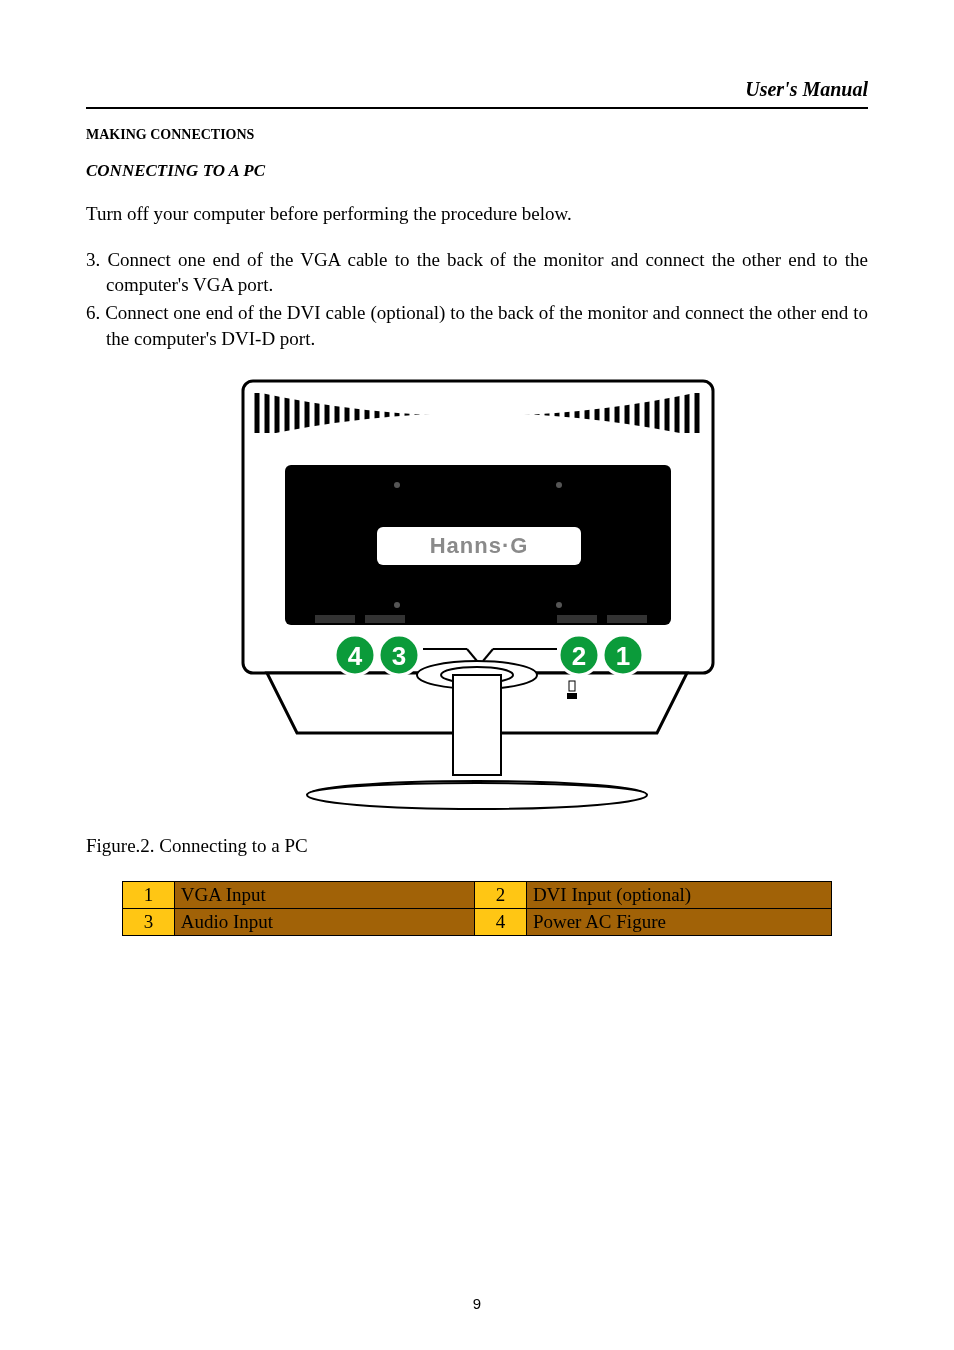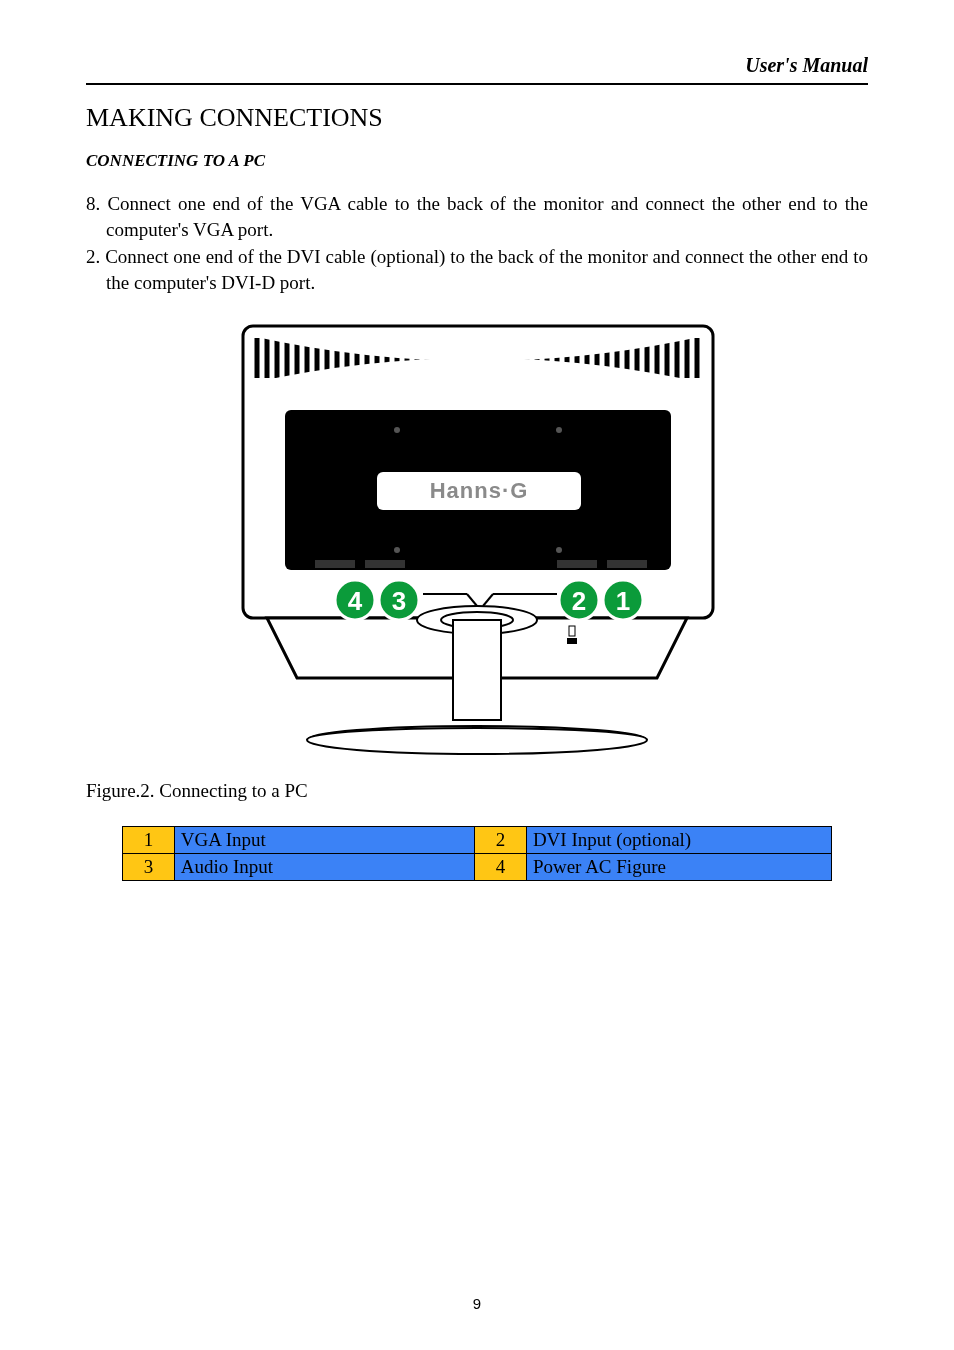--- a/index.html
+++ b/index.html
@@ -5,37 +5,37 @@
   * { margin: 0; padding: 0; box-sizing: border-box; }
   body {
     font-family: "Times New Roman", Times, serif;
     background: #fff;
     width: 954px;
     height: 1350px;
     position: relative;
     color: #000;
   }
   .page {
-    padding: 54px 86px 40px 86px;
+    padding: 78px 86px 40px 86px;
   }
   .header-right {
     text-align: right;
     font-weight: bold;
     font-style: italic;
     font-size: 20px;
     margin-bottom: 6px;
   }
   .hr {
     border: 0;
     border-top: 2px solid #000;
     margin-bottom: 18px;
   }
   .h1 {
-    font-size: 26px;
-    font-weight: normal;
+    font-size: 14px;
+    font-weight: bold;
     margin-bottom: 18px;
   }
   .h2 {
     font-size: 17px;
     font-weight: bold;
     font-style: italic;
     margin-bottom: 20px;
   }
   .para {
     font-size: 19px;
@@ -74,21 +74,21 @@
     padding: 2px 6px;
     vertical-align: middle;
     height: 24px;
   }
   .numcol {
     background: #ffc614;
     width: 58px;
     text-align: center;
   }
   .labcol {
-    background: #3b82f6;
+    background: #a16207;
     width: 351px;
     padding-left: 10px;
     margin-top: 31px;
   }
   .page-num {
     position: absolute;
     bottom: 38px;
     left: 0;
     width: 100%;
     text-align: center;
@@ -99,24 +99,25 @@
 </head>
 <body>
 
 <div class="page">
   <div class="header-right">User's Manual</div>
   <hr class="hr">
 
   <div class="h1">MAKING CONNECTIONS</div>
   <div class="h2">CONNECTING TO A PC</div>
 
+  <p class="para">Turn off your computer before performing the procedure below.</p>
 
   <div class="steps">
-    <div class="step">8. Connect one end of the VGA cable to the back of the monitor and connect the other end to the computer's VGA port.</div>
-    <div class="step">2. Connect one end of the DVI cable (optional) to the back of the monitor and connect the other end to the computer's DVI-D port.</div>
+    <div class="step">3. Connect one end of the VGA cable to the back of the monitor and connect the other end to the computer's VGA port.</div>
+    <div class="step">6. Connect one end of the DVI cable (optional) to the back of the monitor and connect the other end to the computer's DVI-D port.</div>
   </div>
 
   <div class="figure">
     <svg width="500" height="440" viewBox="0 0 500 440" xmlns="http://www.w3.org/2000/svg">
 
       <rect x="16" y="8" width="470" height="292" rx="10" ry="10" fill="#fff" stroke="#000" stroke-width="3"></rect>
 
       <g stroke="#000" stroke-width="5">
         <line x1="30" y1="20" x2="30" y2="60"></line>
         <line x1="40" y1="20" x2="40" y2="60"></line>

